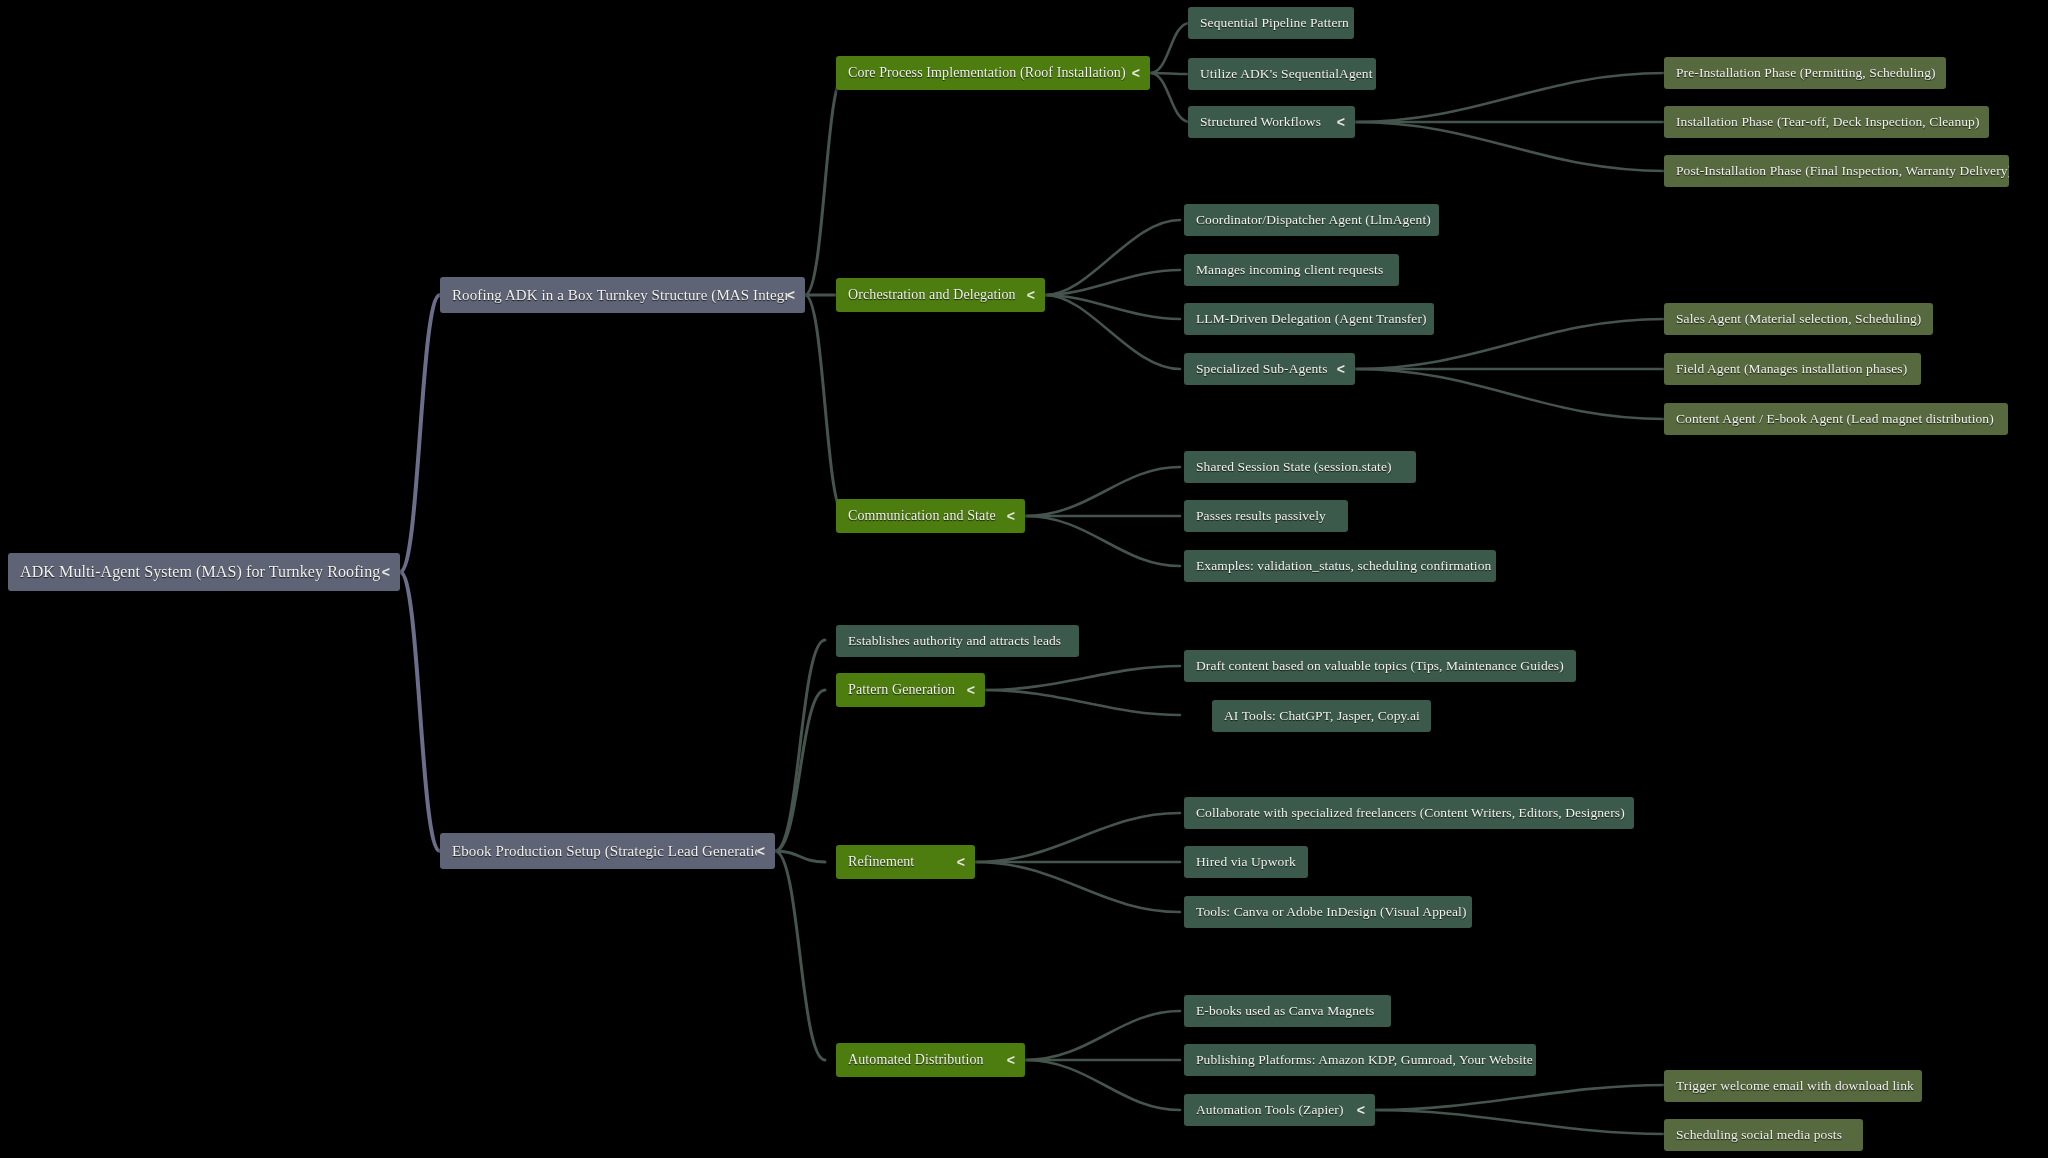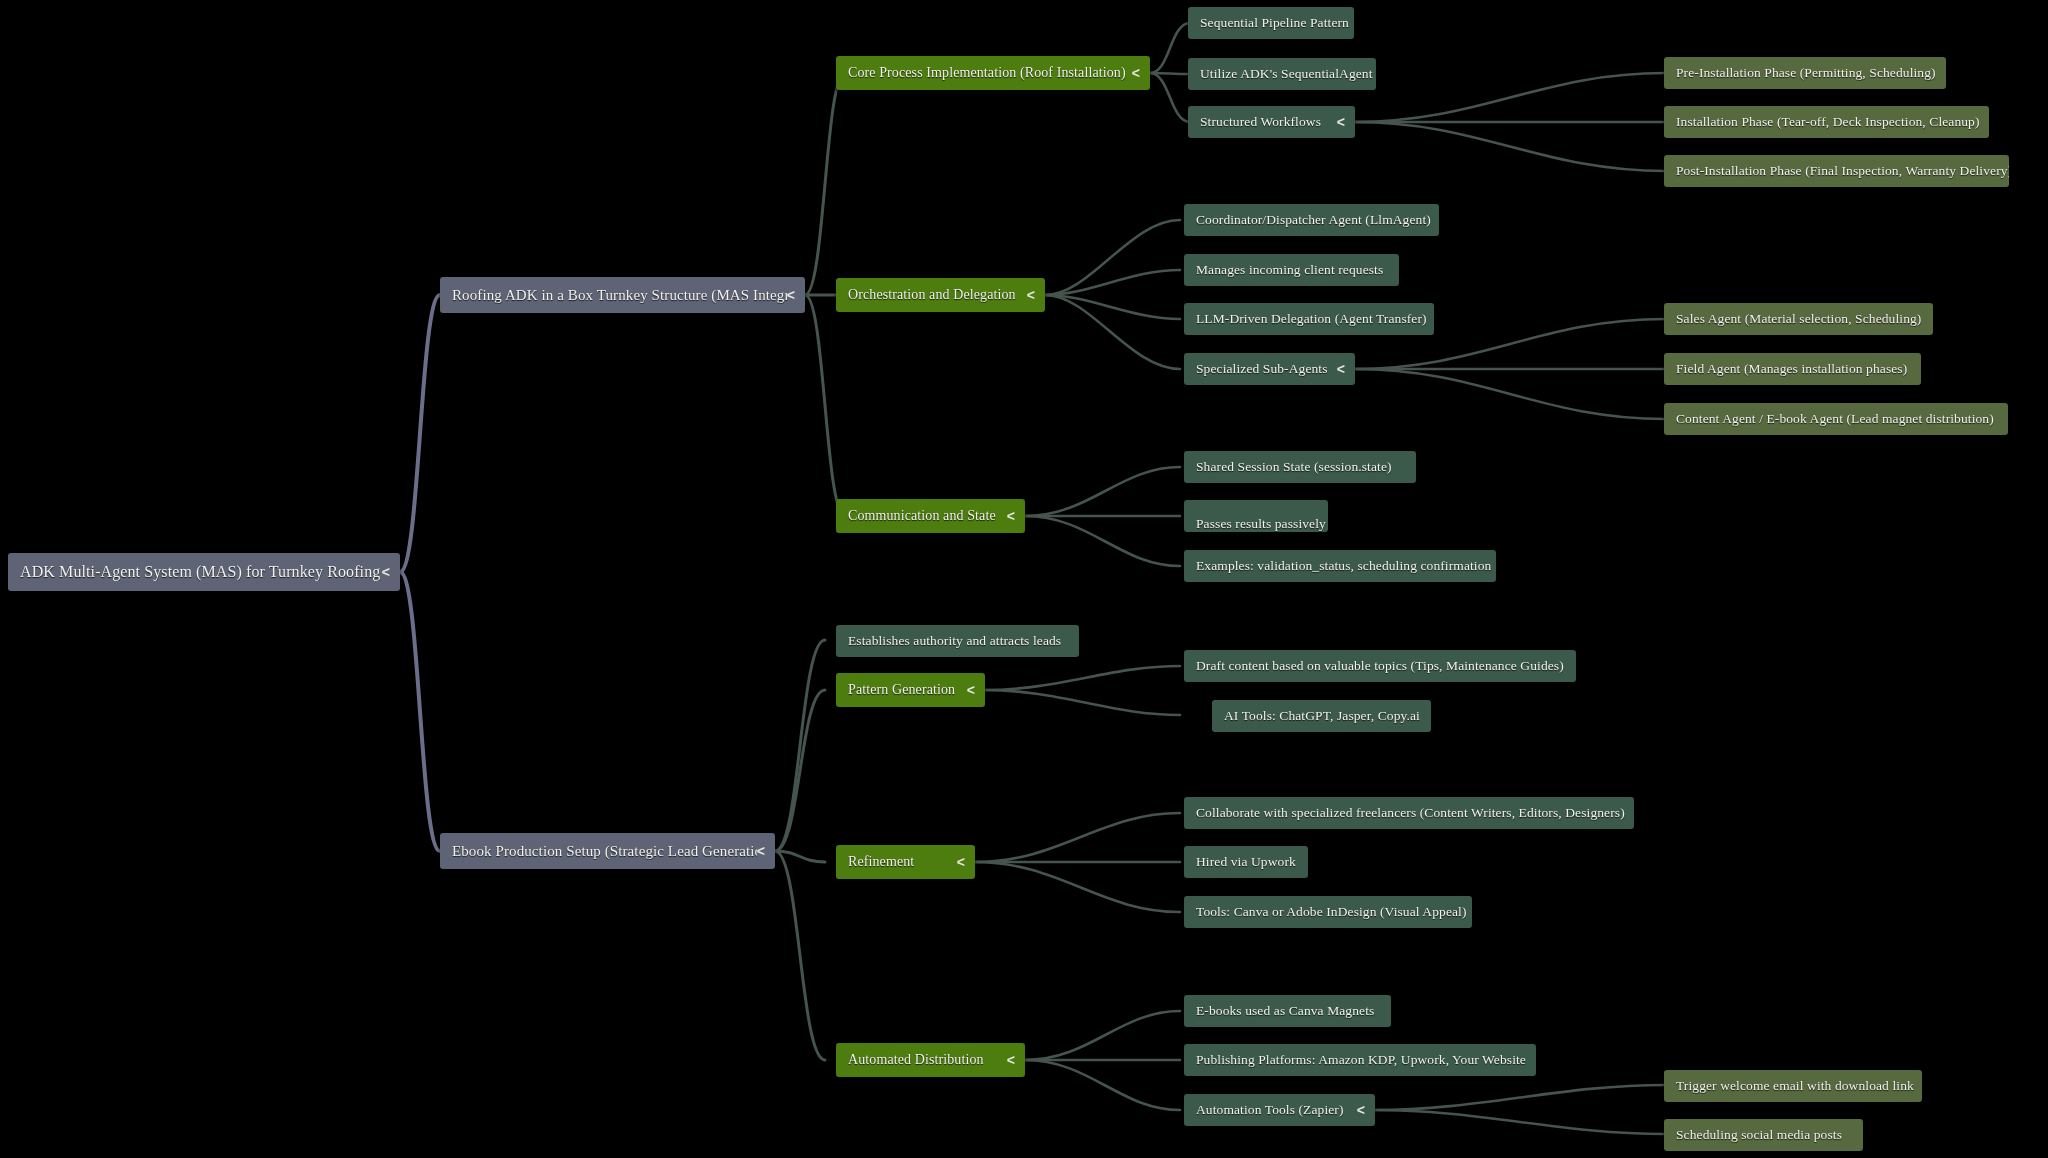--- a/index.html
+++ b/index.html
@@ -191,21 +191,21 @@
   <div class="node lvl5" style="left:1664px;top:353px;width:257px;">
     <span class="lbl">Field Agent (Manages installation phases)</span>
   </div>
   <div class="node lvl5" style="left:1664px;top:403px;width:344px;">
     <span class="lbl">Content Agent / E-book Agent (Lead magnet distribution)</span>
   </div>
 
   <div class="node lvl4" style="left:1184px;top:451px;width:232px;">
     <span class="lbl">Shared Session State (session.state)</span>
   </div>
-  <div class="node lvl4" style="left:1184px;top:500px;width:144px;align-items:flex-end;">
+  <div class="node lvl4" style="left:1184px;top:500px;width:164px;">
     <span class="lbl">Passes results passively</span>
   </div>
   <div class="node lvl4" style="left:1184px;top:550px;width:312px;">
     <span class="lbl">Examples: validation_status, scheduling confirmation</span>
   </div>
 
   <div class="node lvl4" style="left:836px;top:625px;width:243px;">
     <span class="lbl">Establishes authority and attracts leads</span>
   </div>
   <div class="node lvl3" style="left:836px;top:673px;width:149px;">
@@ -235,21 +235,21 @@
     <span class="lbl">Hired via Upwork</span>
   </div>
   <div class="node lvl4" style="left:1184px;top:896px;width:288px;">
     <span class="lbl">Tools: Canva or Adobe InDesign (Visual Appeal)</span>
   </div>
 
   <div class="node lvl4" style="left:1184px;top:995px;width:207px;">
     <span class="lbl">E-books used as Canva Magnets</span>
   </div>
   <div class="node lvl4" style="left:1184px;top:1044px;width:352px;">
-    <span class="lbl">Publishing Platforms: Amazon KDP, Upwork, Your Website</span>
+    <span class="lbl">Publishing Platforms: Amazon KDP, Gumroad, Your Website</span>
   </div>
   <div class="node lvl4" style="left:1184px;top:1094px;width:191px;">
     <span class="lbl">Automation Tools (Zapier)</span>
     <span class="caret">&lt;</span>
   </div>
 
   <div class="node lvl5" style="left:1664px;top:1070px;width:258px;">
     <span class="lbl">Trigger welcome email with download link</span>
   </div>
   <div class="node lvl5" style="left:1664px;top:1119px;width:199px;">

